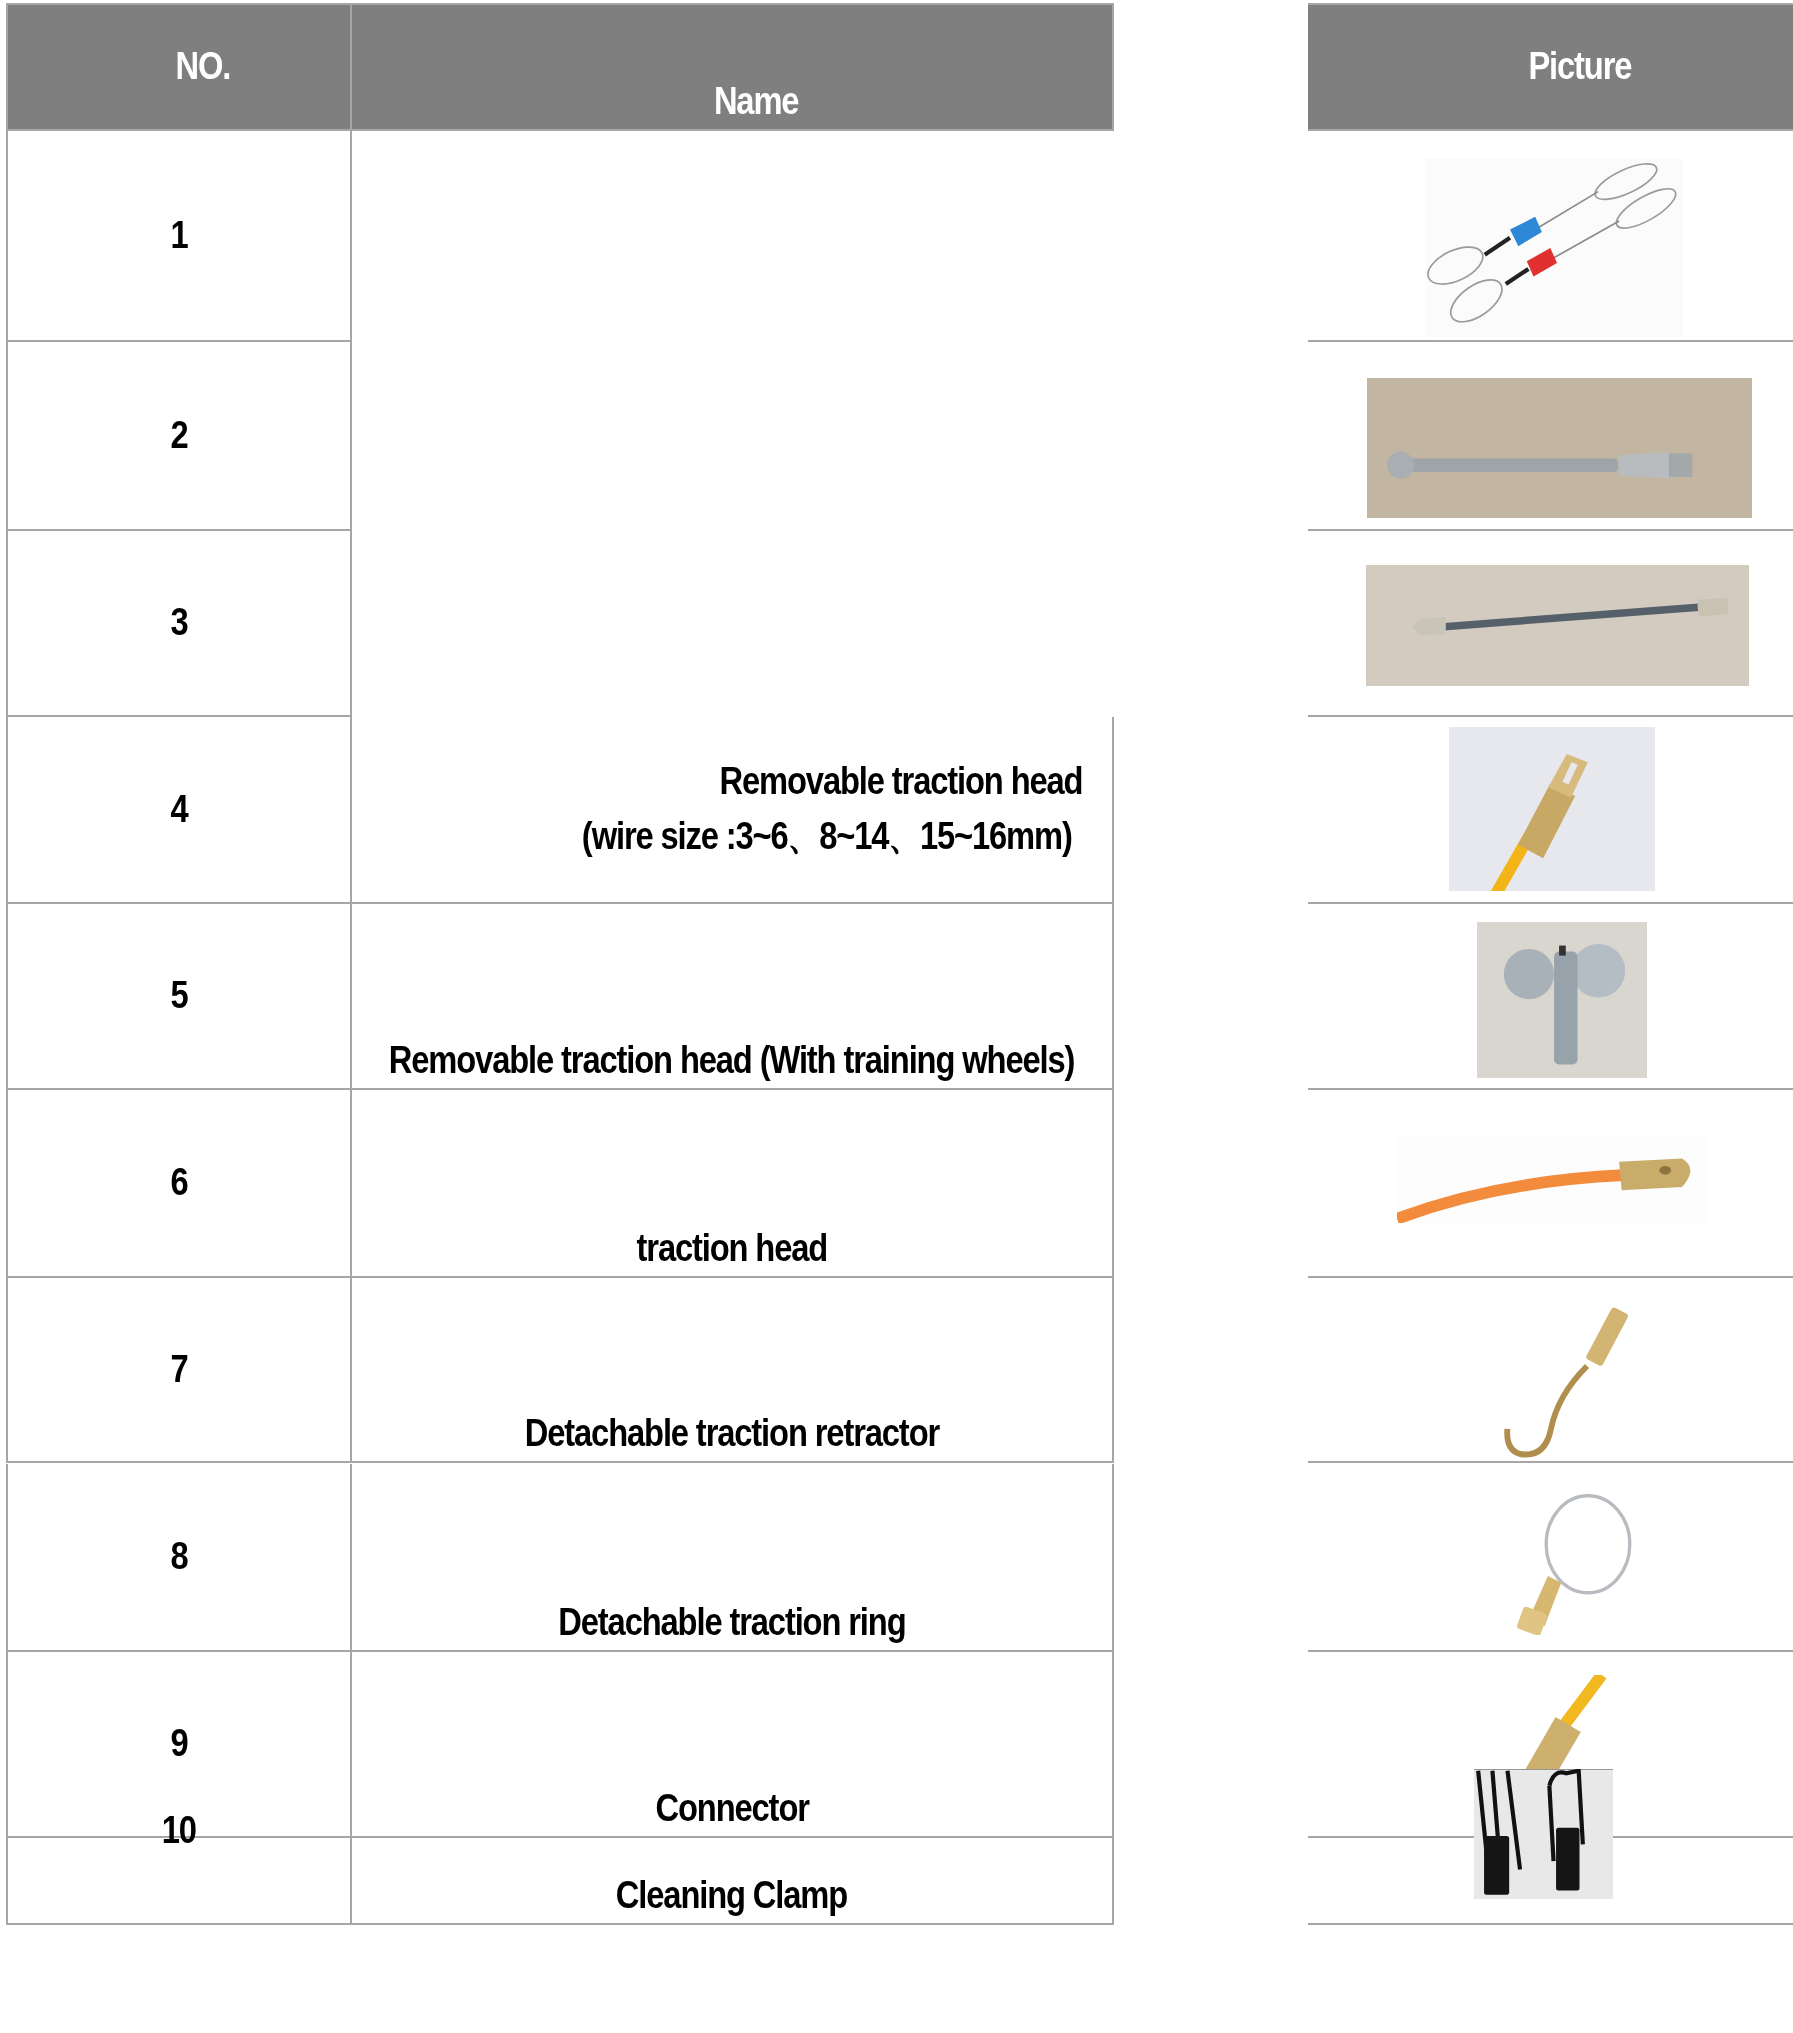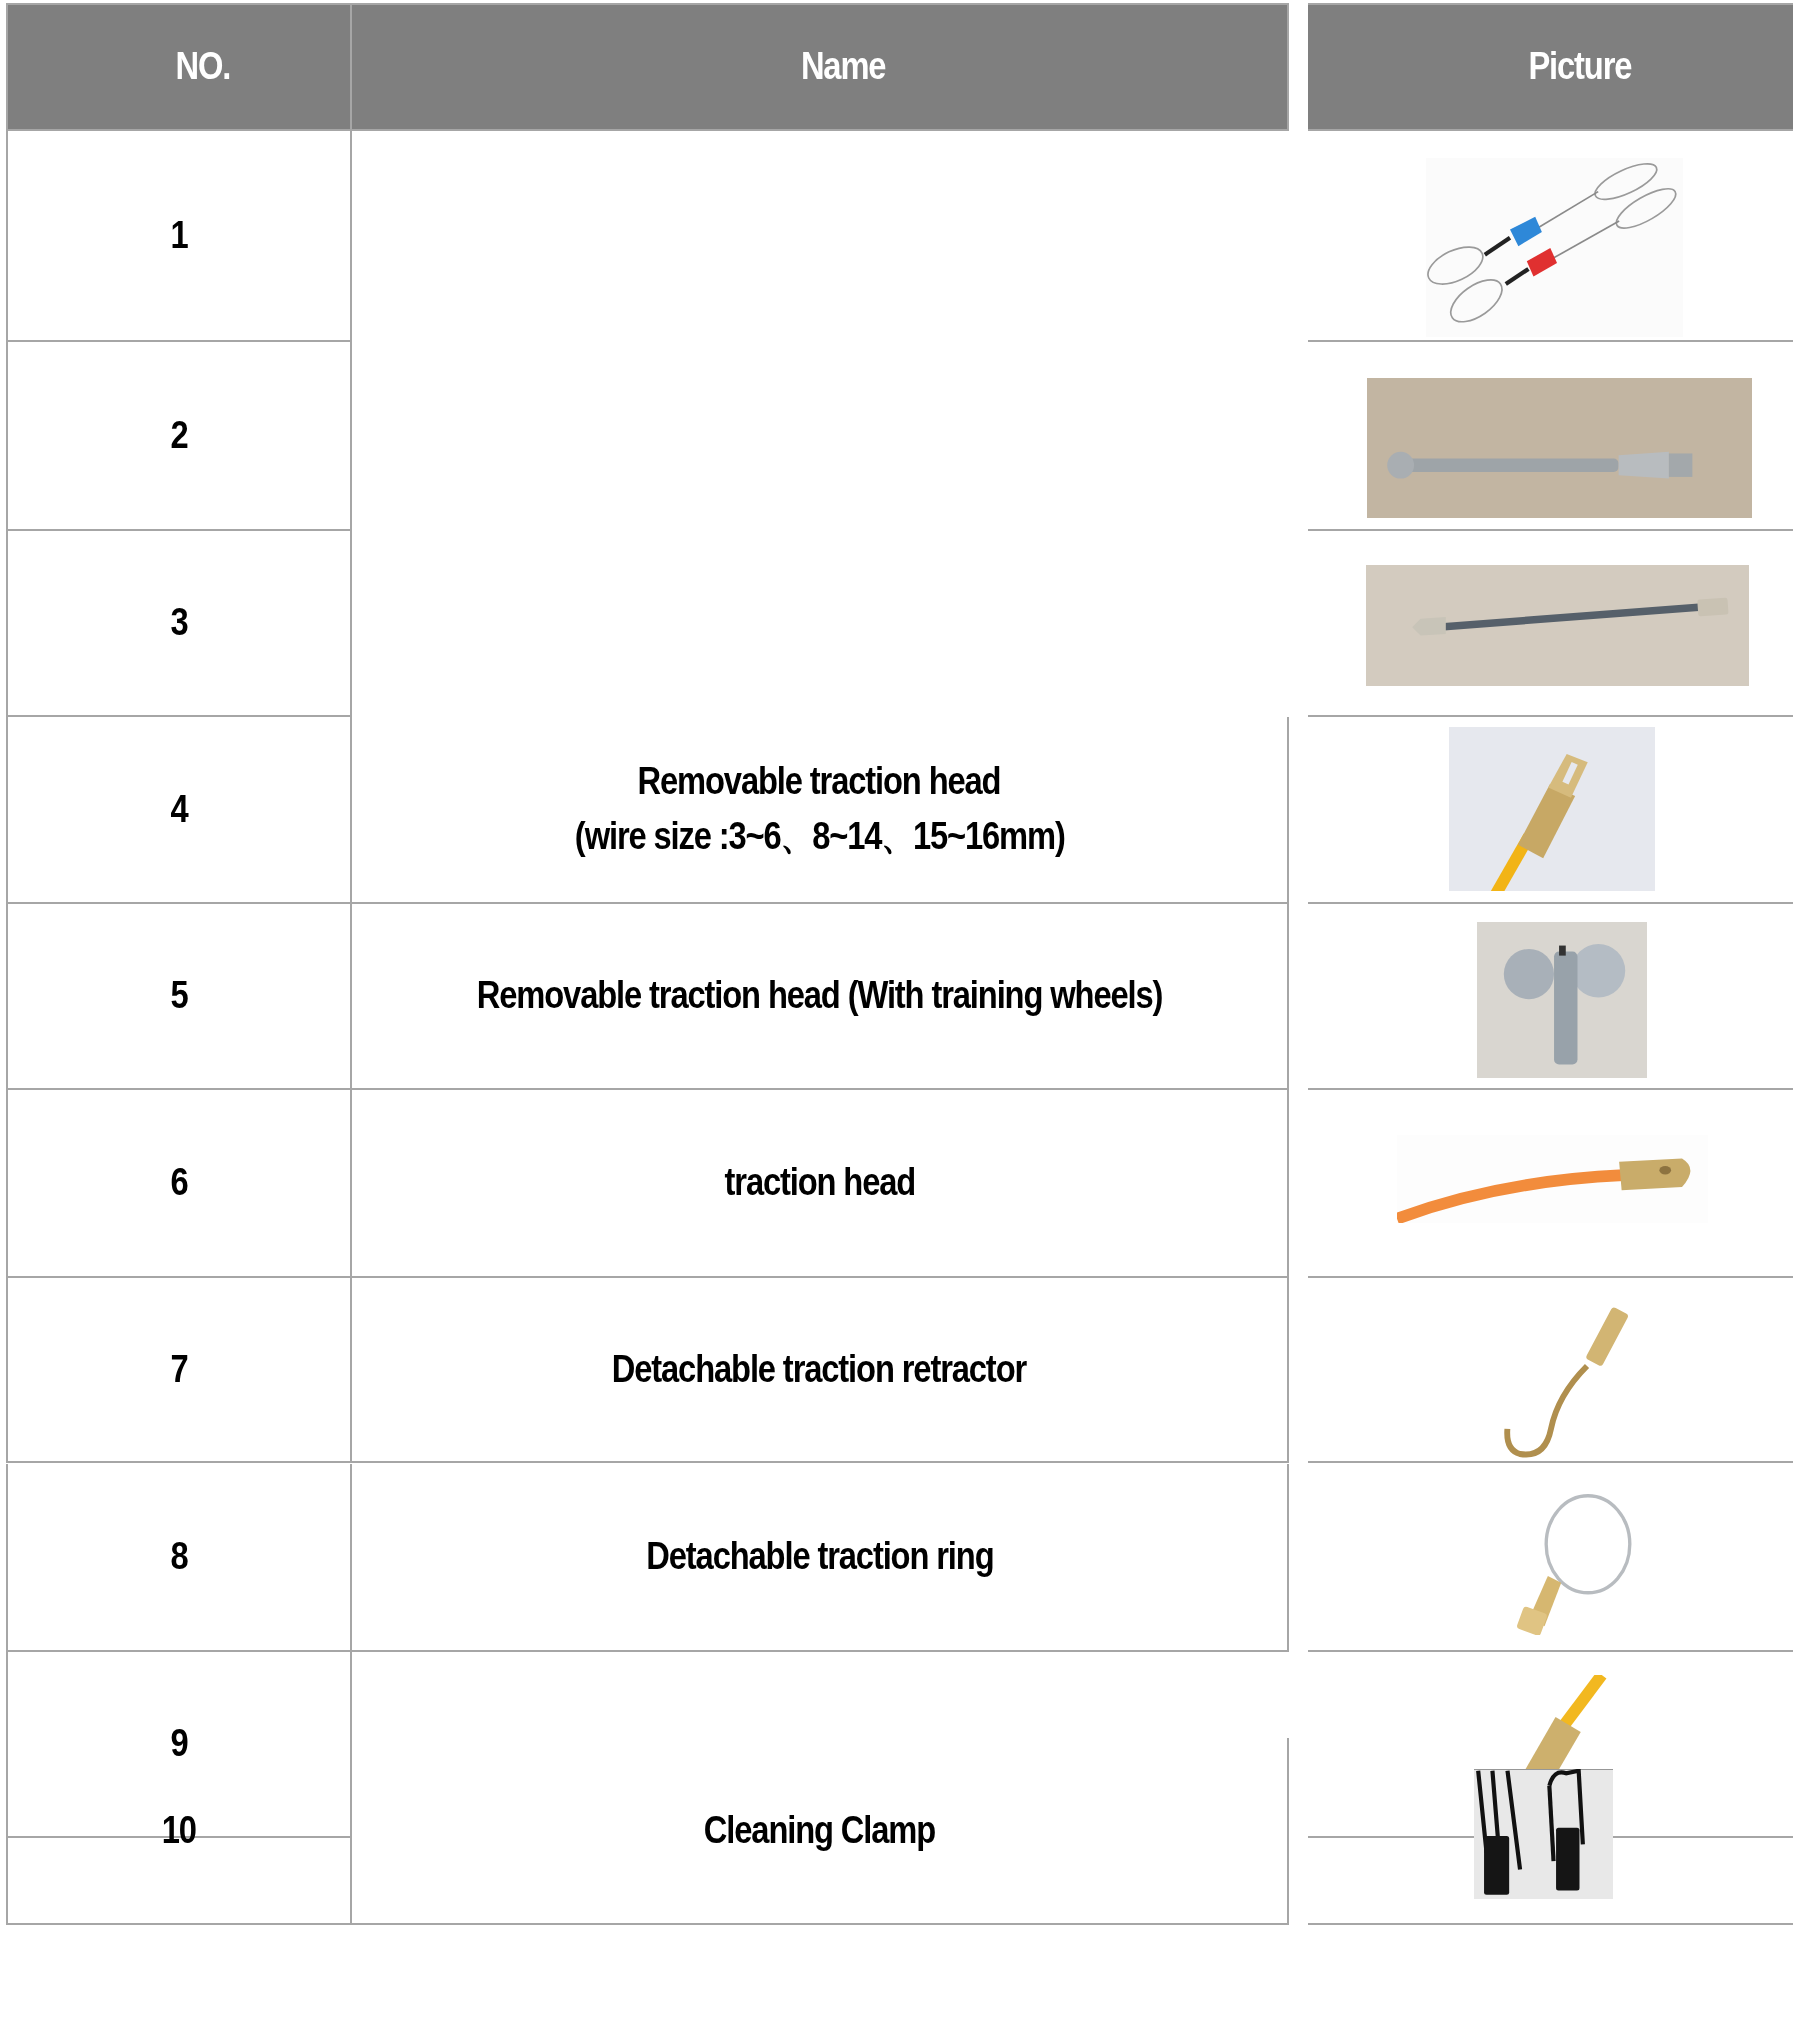--- a/index.html
+++ b/index.html
@@ -1,21 +1,21 @@
 <!DOCTYPE html>
 <html style="font-size:13.4px"><head>
 <meta charset="utf-8">
 <style>
   html, body { margin: 0; padding: 0; background: #ffffff; }
   body { width: 1793px; height: 2034px; position: relative; overflow: hidden; font-family: "Liberation Sans", "DejaVu Sans", sans-serif; }
   .tbl { position: absolute; left: 5.9px; top: 2.5px; width: 1781px; }
   .row { position: absolute; left: 0; width: 1781px; box-sizing: border-box; }
   .cell { position: absolute; top: 0; bottom: 0; box-sizing: border-box; border-right: 2.5px solid #a6a6a6; border-bottom: 2.5px solid #a6a6a6; display: flex; align-items: center; justify-content: center; text-align: center; }
   .row .c1 { left: 0; width: 346px; border-left: 2.5px solid #a6a6a6; }
-  .row .c2 { left: 346px; width: 937px; }
+  .row .c2 { left: 346px; width: 762px; align-items: flex-end; }
   .row .c3 { left: 1283px; width: 498px; margin-left: 19px; }
   .hdr .cell { background: #7f7f7f; color: #ffffff; border-top: 2.5px solid #a6a6a6; padding-left: 48px; }
   .txt { font-weight: bold; font-size: 38px; line-height: 55px; letter-spacing: -1.3px; transform: scaleX(0.86); white-space: nowrap; display: inline-block; }
   .hdr .txt { color: #ffffff; }
   .body .txt { color: #000000; }
   .pic { position: absolute; overflow: hidden; }
   .pic svg { width: 100%; height: 100%; display: block; }
 </style>
 </head>
 <body>
@@ -176,20 +176,23 @@
           <rect x="28" y="140" width="30" height="28" rx="4" fill="#e0c483" transform="rotate(20 43 154)"></rect>
         </svg>
       </div>
     </div>
   </div>
 
   <div class="row body" style="top:1649px;height:186px;">
     <div class="cell c1">
         <span class="txt">9</span>
       </div>
+    <div class="cell c2">
+        <span class="txt">Connector</span>
+      </div>
     <div class="cell c3">
       <div class="pic" style="left:130px;top:23.5px;width:241px;height:157px;background:#ffffff;">
         <svg viewBox="0 0 287 187">
           <line x1="195" y1="0" x2="150" y2="60" stroke="#f2b820" stroke-width="14"></line>
           <line x1="110" y1="130" x2="50" y2="200" stroke="#f2b820" stroke-width="14"></line>
           <polygon points="140,50 170,68 125,145 95,128" fill="#cdb06d"></polygon>
         </svg>
       </div>
     </div>
   </div>

